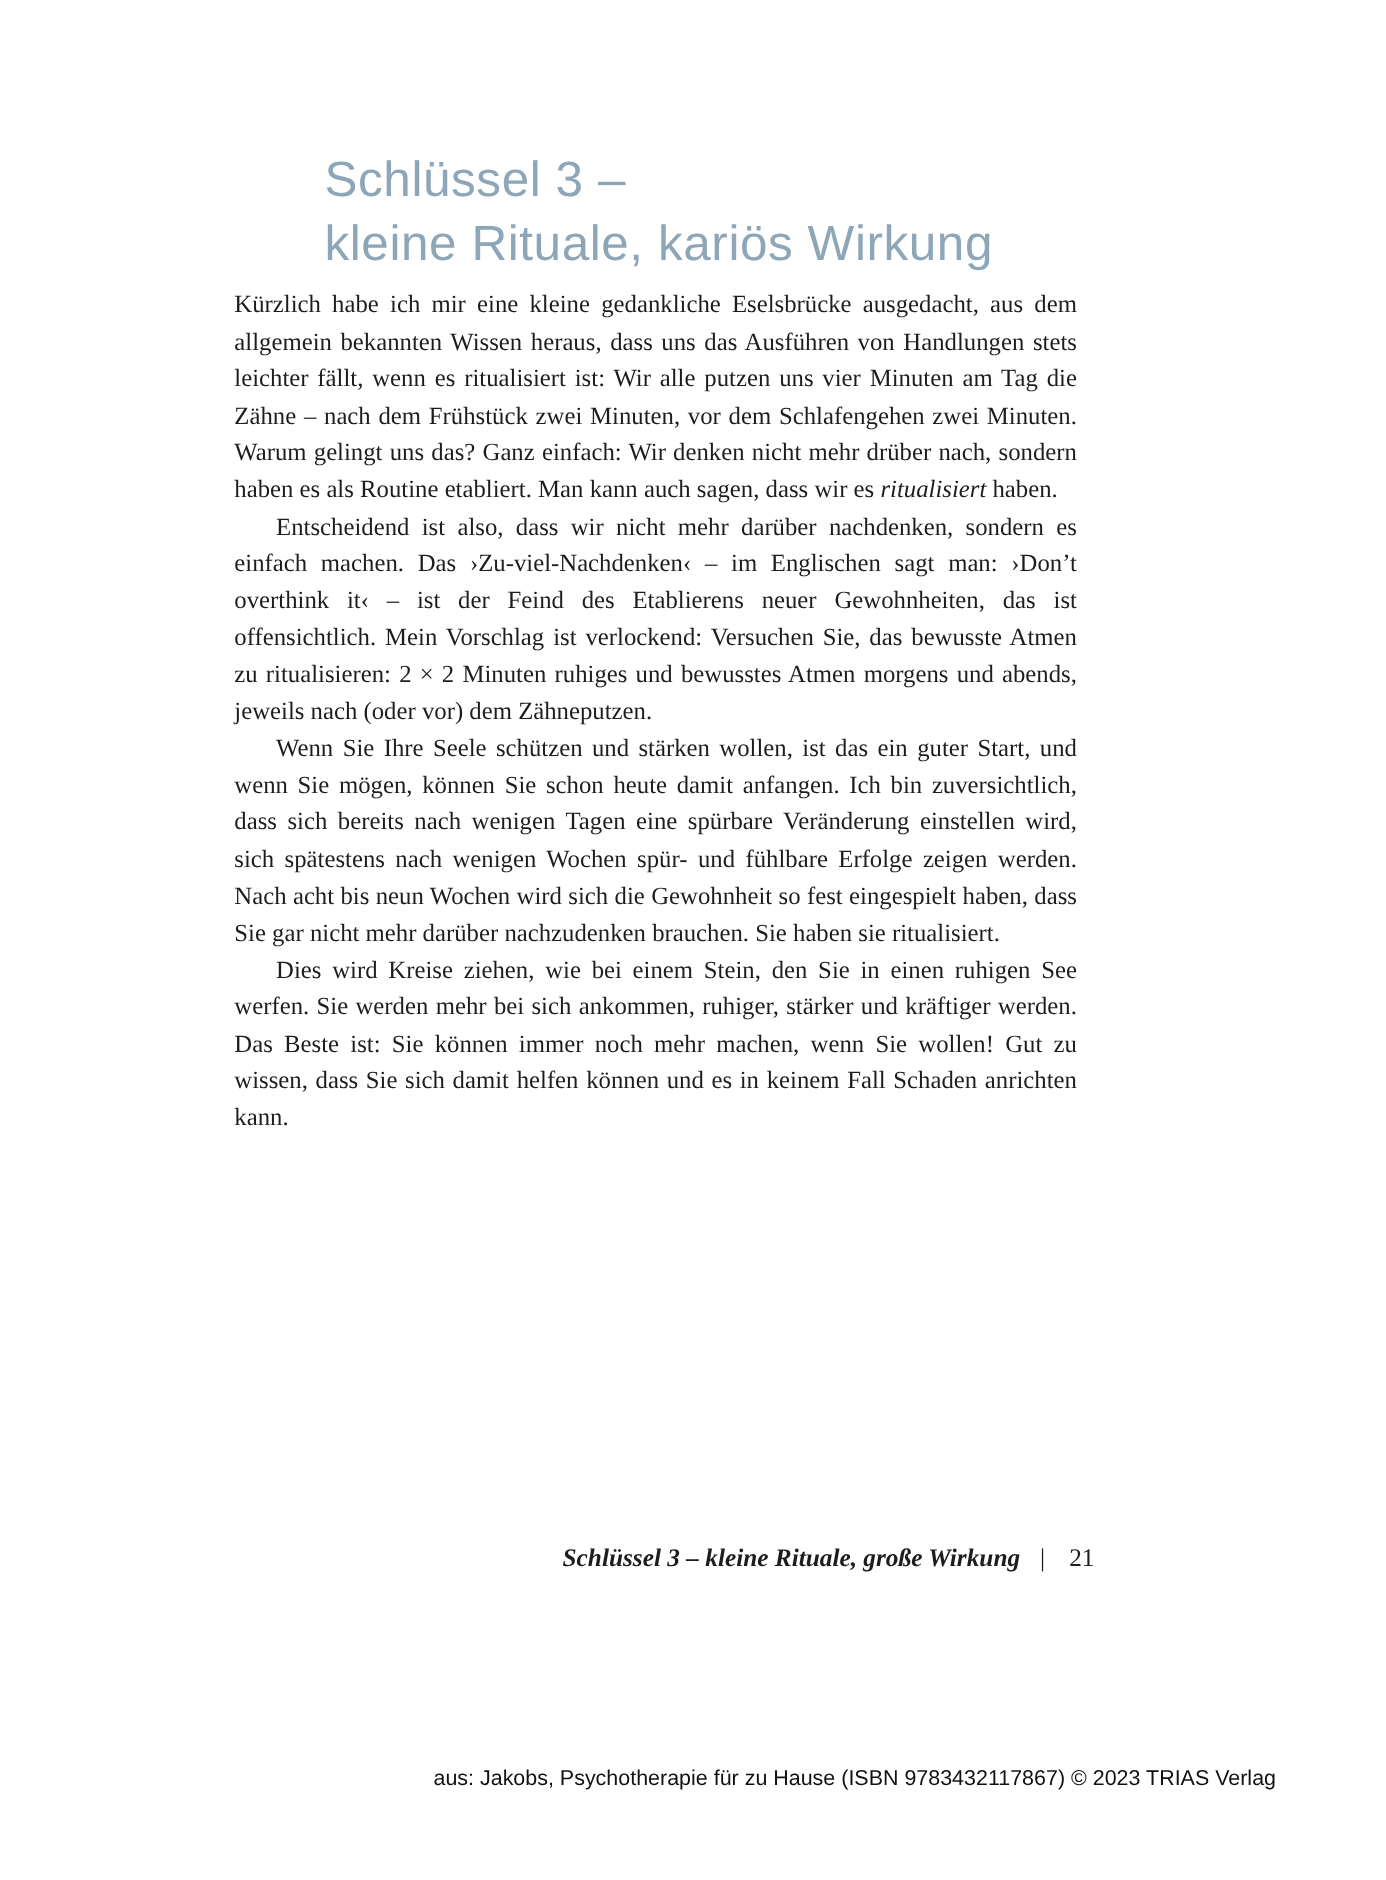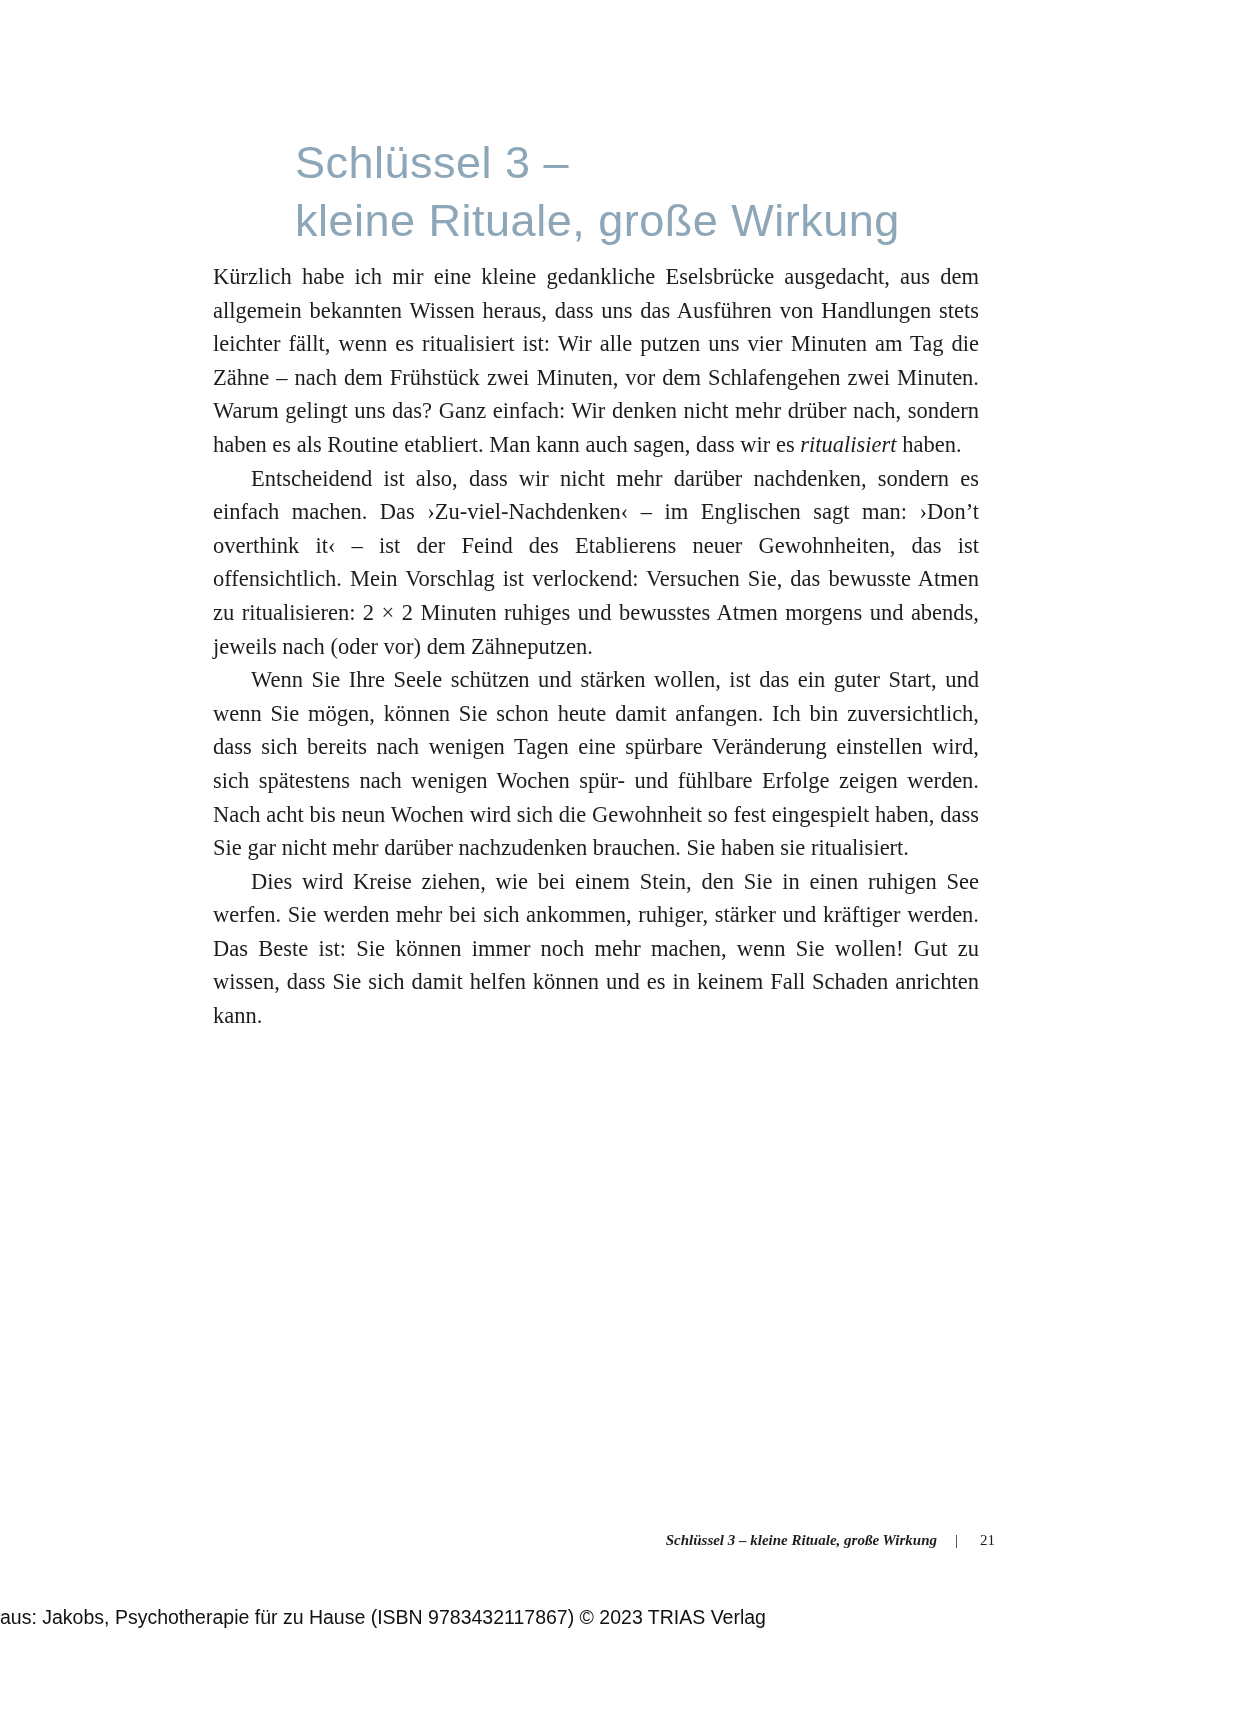--- a/index.html
+++ b/index.html
@@ -39,23 +39,23 @@
     hyphens: auto;
     -webkit-hyphens: auto;
     color: #1d1d1b;
     margin-left: 33px;
   }
   .body-text p { margin: 0; }
   .body-text p + p { text-indent: 38px; }
   .body-text em { font-style: italic; }
   .page-footer {
     position: absolute;
-    top: 1532px;
+    top: 1404px;
     right: 265px;
-    font-size: 15px;
+    font-size: 23px;
     white-space: nowrap;
     color: #1d1d1b;
     text-align: center;
   }
   .running-head {
     font-style: italic;
     font-weight: bold;
   }
   .footer-sep {
     display: inline-block;
@@ -65,34 +65,34 @@
   }
   .page-number {
     font-style: normal;
     font-weight: 400;
   }
   .source-credit {
     position: absolute;
     top: 1606px;
     left: 0;
     width: 1160px;
-    text-align: left;
+    text-align: right;
     font-family: "Liberation Sans", sans-serif;
     font-size: 19.5px;
     color: #111111;
   }
 </style>
 </head>
 <body>
 
 <div class="page">
 
   <h1 class="chapter-title">
     <span>Schlüssel 3 –</span><br>
-    <span>kleine Rituale, große Wirkung</span>
+    <span>kleine Rituale, kariös Wirkung</span>
   </h1>
 
   <div class="body-text">
       <p><span>Kürzlich habe ich mir eine kleine gedankliche Eselsbrücke ausgedacht, aus dem allgemein bekannten Wissen heraus, dass uns das Ausführen von Handlungen stets leichter fällt, wenn es ritualisiert ist: Wir alle putzen uns vier Minuten am Tag die Zähne – nach dem Frühstück zwei Minuten, vor dem Schlafengehen zwei Minuten. Warum gelingt uns das? Ganz einfach: Wir denken nicht mehr drüber nach, sondern haben es als Routine etabliert. Man kann auch sagen, dass wir es </span><em>ritualisiert</em><span> haben.</span></p>
       <p><span>Entscheidend ist also, dass wir nicht mehr darüber nachdenken, sondern es einfach machen. Das ›Zu-viel-Nachdenken‹ – im Englischen sagt man: ›Don’t overthink it‹ – ist der Feind des Etablierens neuer Gewohnheiten, das ist offensichtlich. Mein Vorschlag ist verlockend: Versuchen Sie, das bewusste Atmen zu ritualisieren: 2 × 2 Minuten ruhiges und bewusstes Atmen morgens und abends, jeweils nach (oder vor) dem Zähneputzen.</span></p>
       <p><span>Wenn Sie Ihre Seele schützen und stärken wollen, ist das ein guter Start, und wenn Sie mögen, können Sie schon heute damit anfangen. Ich bin zuversichtlich, dass sich bereits nach wenigen Tagen eine spürbare Veränderung einstellen wird, sich spätestens nach wenigen Wochen spür- und fühlbare Erfolge zeigen werden. Nach acht bis neun Wochen wird sich die Gewohnheit so fest eingespielt haben, dass Sie gar nicht mehr darüber nachzudenken brauchen. Sie haben sie ritualisiert.</span></p>
       <p><span>Dies wird Kreise ziehen, wie bei einem Stein, den Sie in einen ruhigen See werfen. Sie werden mehr bei sich ankommen, ruhiger, stärker und kräftiger werden. Das Beste ist: Sie können immer noch mehr machen, wenn Sie wollen! Gut zu wissen, dass Sie sich damit helfen können und es in keinem Fall Schaden anrichten kann.</span></p>
     </div>
 
   <div class="page-footer">

